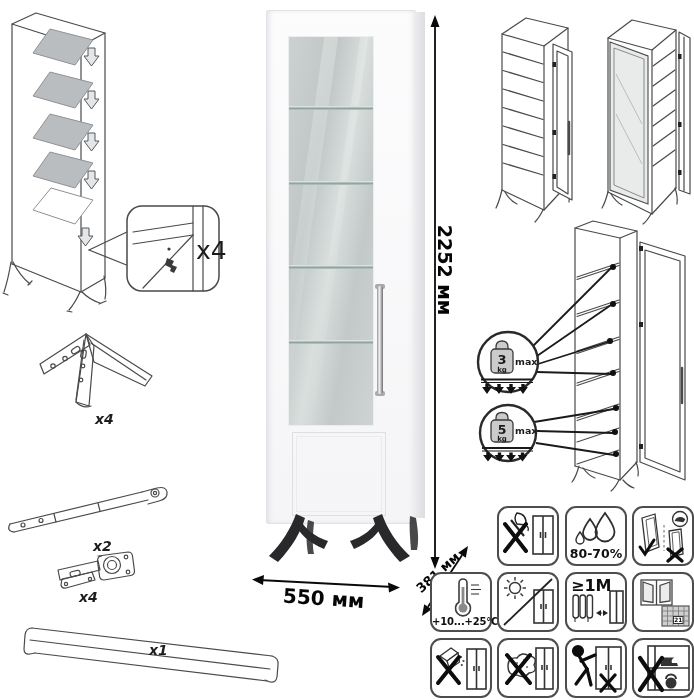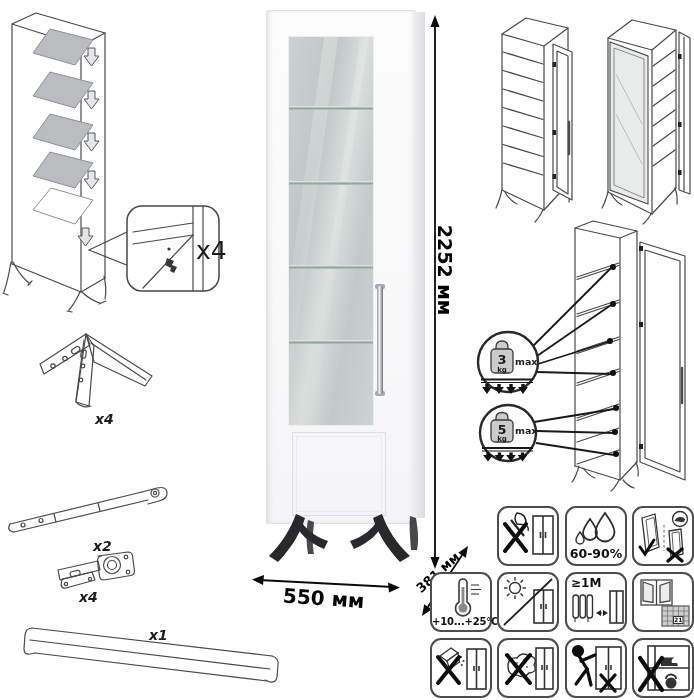--- a/index.html
+++ b/index.html
@@ -143,21 +143,21 @@
 
   <svg class="abs" style="left:20px;top:620px" width="272" height="72" viewBox="0 0 272 72">
     <g class="ln" stroke-width="1.3" fill="#fff">
       <path d="M12,8 q-6,0 -7,7 l-1,14 q0,6 6,5 l5,-1"></path>
       <line x1="12" y1="8" x2="252" y2="36"></line>
       <line x1="10" y1="20" x2="250" y2="49"></line>
       <line x1="15" y1="33" x2="247" y2="61"></line>
       <path d="M252,36 q7,2 6,9 l-1,12 q-1,6 -7,5 l-5,-2"></path>
     </g>
   </svg>
-  <div class="cnt" style="left:149px;top:627px">x1</div>
+  <div class="cnt" style="left:149px;top:642px">x1</div>
 
   <div class="abs" style="left:262px;top:8px;width:166px;height:560px">
     <div class="cab-front"></div>
     <div class="cab-side"></div>
     <div class="cab-glass">
       <div class="streak" style="left:8px;top:0;width:14px;height:100%;opacity:.5"></div>
       <div class="streak" style="left:44px;top:0;width:8px;height:100%;opacity:.35"></div>
       <div class="gshelf" style="top:69px"></div>
       <div class="gshelf" style="top:144px"></div>
       <div class="gshelf" style="top:228px"></div>
@@ -375,21 +375,21 @@
   </div>
 
   <div class="tile" style="left:565px;top:506px">
     <svg width="58" height="54" viewBox="0 0 58 54">
       <g stroke="#2e2e2e" fill="none" stroke-width="1.8">
         <path d="M37,4 q9.5,13 9.5,19 a9.5,9.5 0 1,1 -19,0 q0,-6 9.5,-19 z"></path>
         <path d="M22,10 q7,9.5 7,14 a7,7 0 1,1 -14,0 q0,-4.5 7,-14 z"></path>
         <path d="M12,23 q4,5.5 4,8 a4,4 0 1,1 -8,0 q0,-2.5 4,-8 z" stroke-width="1.4"></path>
       </g>
     </svg>
-    <div class="tlabel" style="bottom:3px;font-size:12.5px">60-90%</div>
+    <div class="tlabel" style="bottom:3px;font-size:12.5px">80-70%</div>
   </div>
 
   <div class="tile" style="left:632px;top:506px">
     <svg width="58" height="54" viewBox="0 0 58 54">
       <g stroke="#333" fill="#fff" stroke-width="1.3">
         <path d="M7,9 l13,-4 4,33 -13,5 z"></path>
         <path d="M11,11 l8,-2.5 3.2,27 -8,3 z" stroke-width=".8"></path>
         <circle cx="45" cy="10" r="7.5"></circle>
         <path d="M40.5,11.5 a5,4 0 0,1 9,-1 l-1.5,2 z" fill="#333"></path>
         <path d="M34,22 l12,-2 2,25 -12,3 z"></path>
@@ -453,21 +453,21 @@
         <polygon points="28,38 33,35 33,41"></polygon>
           <polygon points="40,38 35,35 35,41"></polygon>
         <rect x="32" y="37.2" width="1.6" height="1.6"></rect>
           <rect x="34.8" y="37.2" width="1.6" height="1.6"></rect>
       </g>
       <g stroke="#333" fill="none" stroke-width="1.6">
         <rect x="42" y="16" width="13" height="32"></rect>
           <line x1="48.5" y1="16" x2="48.5" y2="48"></line>
       </g>
     </svg>
-    <div class="tlabel" style="top:2px;left:4px;right:auto;font-size:12px">≥1M</div>
+    <div class="tlabel" style="top:2px;left:4px;right:auto;font-size:16px">≥1M</div>
   </div>
 
   <div class="tile" style="left:632px;top:572px">
     <svg width="58" height="54" viewBox="0 0 58 54">
       <g stroke="#444" fill="#fff" stroke-width="1.3">
         <rect x="6" y="5" width="31" height="25"></rect>
         <line x1="21.5" y1="5" x2="21.5" y2="30"></line>
         <path d="M8,7 l10,3.5 v17 l-10,-1.5 z" fill="#ececec"></path>
         <path d="M35,7 l-10,3.5 v17 l10,-1.5 z" fill="#ececec"></path>
       </g>

